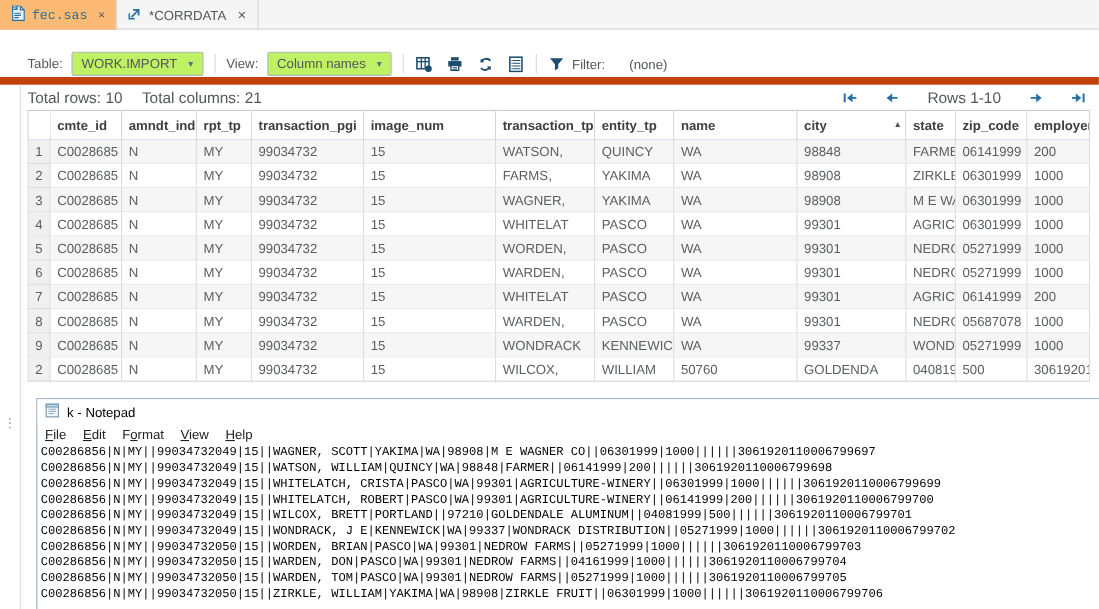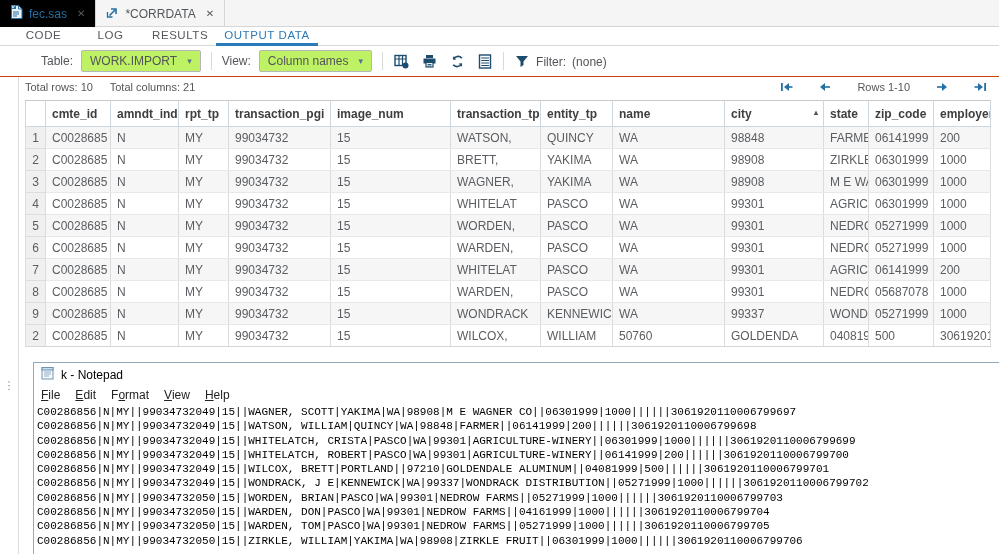--- a/index.html
+++ b/index.html
@@ -5,46 +5,46 @@
   * { margin:0; padding:0; box-sizing:border-box; }
   html,body { width:999px; height:554px; overflow:hidden; background:#fff;
               font-family:"Liberation Sans", sans-serif; }
   .app { position:relative; width:999px; height:554px; }
 
   
   .tabbar { position:absolute; left:0; top:0; width:999px; height:27px;
             background:#f5f5f5; border-bottom:1px solid #d5d5d5; display:flex; }
   .tab { height:27px; display:flex; align-items:center; gap:6px; padding:0 10px;
          border-right:1px solid #d5d5d5; font-size:12px; color:#53565a; cursor:default; }
-  .tab.active { background:#000000; color:#2470a3; }
+  .tab.active { background:#fdba74; color:#2470a3;font-family:Liberation Mono, monospace; }
   .tab .close { font-size:10px; color:#5a5a5a; margin-left:4px; }
 
   
   .subtabs { position:absolute; left:0; top:27px; width:999px; height:19px;
              border-bottom:1px solid #d8d8d8; display:flex; padding-left:10px; }
   .subtab { min-width:67px; text-align:center; padding:0 8px; font-size:11.5px;
             letter-spacing:.05em; color:#53565a; line-height:17px; height:19px; }
   .subtab.active { color:#2b7bb9; border-bottom:3px solid #2b7bb9; }
 
   
   .toolbar { position:absolute; left:0; top:46px; width:999px; height:31px;
-             border-bottom:1px solid #c2410c; display:flex; align-items:center;
-             padding-left:41px; font-size:12px; color:#53565a; }
+             border-bottom:7px solid #c2410c; display:flex; align-items:center;
+             padding-left:25px; font-size:12px; color:#53565a; }
   .tb-label { margin-right:8px; }
   .dropdown { height:22px; border:1px solid #b6b6b6; border-radius:2px; background:#bef264;
               display:flex; align-items:center; padding:0 8px; gap:10px; min-width:84px; }
   .dropdown .chev { font-size:9px; color:#55738c; }
   .tb-sep { width:1px; height:18px; background:#d9d9d9; margin:0 10px; }
   .tb-icons { display:flex; align-items:center; gap:12px; }
   .tb-icon { width:16px; height:16px; display:flex; align-items:center; justify-content:center; }
   .filter-group { display:flex; align-items:flex-end; gap:6px; }
 
   
   .statusrow { position:absolute; left:0; top:78px; width:999px; height:22px;
-               font-size:11px; color:#53565a; }
+               font-size:14px; color:#53565a; }
   .totals { position:absolute; left:25px; top:3px; }
   .totals span { margin-right:14px; }
   .pagination { position:absolute; right:12px; top:3px; display:flex; align-items:center; gap:26px; }
   .pg-btn { display:flex; align-items:center; }
 
   
   .gridwrap { position:absolute; left:25px; top:100px; width:966px; }
   table { border-collapse:collapse; table-layout:fixed; width:966px; font-size:12px; }
   th { height:26px; text-align:left; padding:0 2px 0 6px; font-weight:bold; color:#3e3e3e;
        background:#fff; border:1px solid #ccd7e0; border-top:1px solid #c9c9c9;
@@ -99,26 +99,20 @@
             <path d="M3.5 9.5 L9.5 3.5" stroke="#2470a3" stroke-width="1.6" fill="none"></path>
             <path d="M5 3h5v5" stroke="#2470a3" stroke-width="1.6" fill="none"></path>
             <path d="M1.5 6v5h5" stroke="#2470a3" stroke-width="1.3" fill="none"></path>
           </svg>
       </span>
       <span>*CORRDATA</span>
       <span class="close">✕</span>
     </div>
   </div>
 
-  <div class="subtabs">
-      <div class="subtab">CODE</div>
-      <div class="subtab">LOG</div>
-      <div class="subtab">RESULTS</div>
-      <div class="subtab active">OUTPUT DATA</div>
-    </div>
 
   <div class="toolbar">
     <span class="tb-label">Table:</span>
     <div class="dropdown">
       <span>WORK.IMPORT</span>
       <span class="chev">▾</span>
     </div>
     <div class="tb-sep"></div>
     <span class="tb-label">View:</span>
     <div class="dropdown">
@@ -159,21 +153,21 @@
       </span>
     </div>
     <div class="tb-sep"></div>
     <div class="filter-group">
       <span class="tb-icon">
         <svg width="14" height="13" viewBox="0 0 14 13">
             <path d="M1 1h12L8.5 6.5V10l-3 2V6.5z" fill="#1d4d6e"></path>
           </svg>
       </span>
       <span>Filter:</span>
-      <span style="margin-left:0">(none)</span>
+      <span style="margin-left:16px">(none)</span>
     </div>
   </div>
 
   <div class="statusrow">
     <div class="totals">
       <span>Total rows: 10</span>
       <span>Total columns: 21</span>
     </div>
     <div class="pagination">
       <span class="pg-btn">
@@ -256,21 +250,21 @@
             <td>06141999</td>
             <td>200</td>
           </tr>
           <tr class="even">
             <td class="rownum">2</td>
             <td>C0028685</td>
             <td>N</td>
             <td>MY</td>
             <td>99034732</td>
             <td>15</td>
-            <td>BRETT,</td>
+            <td>FARMS,</td>
             <td>YAKIMA</td>
             <td>WA</td>
             <td>98908</td>
             <td>ZIRKLE F</td>
             <td>06301999</td>
             <td>1000</td>
           </tr>
           <tr class="odd">
             <td class="rownum">3</td>
             <td>C0028685</td>

